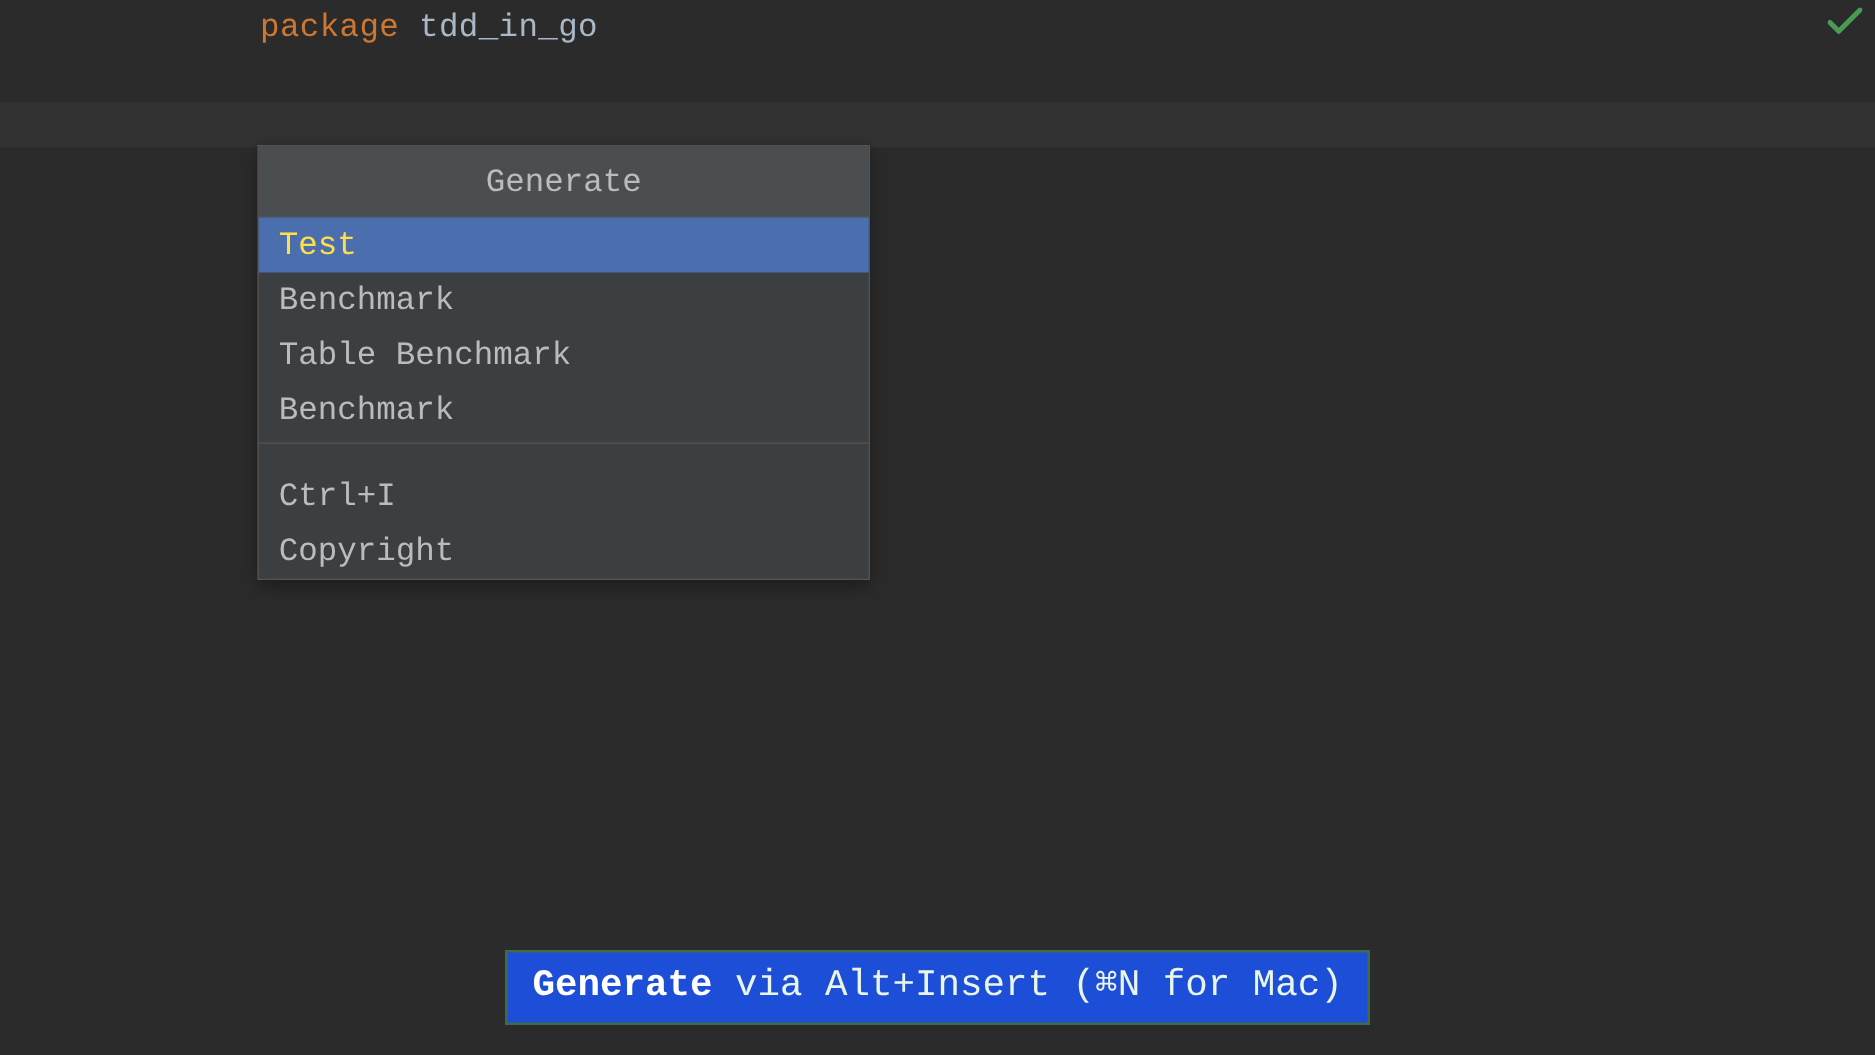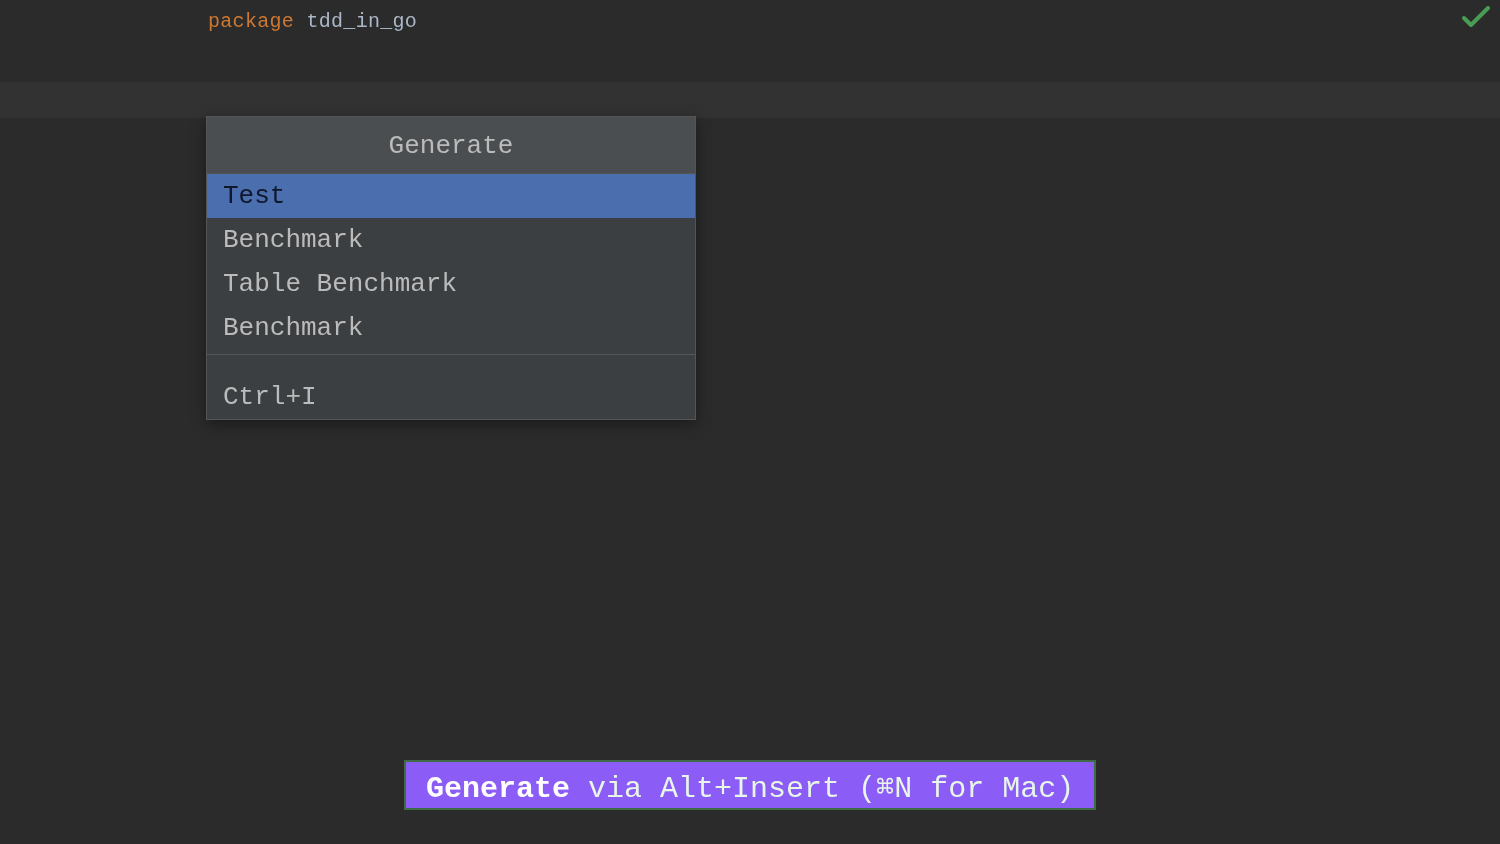--- a/index.html
+++ b/index.html
@@ -12,21 +12,21 @@
     }
     .editor-area {
       position: relative;
       width: 100%;
       height: 100%;
     }
     .code-line {
       position: absolute;
       left: 208px;
       top: 6px;
-      font-size: 20px;
+      font-size: 26px;
       line-height: 32px;
       letter-spacing: 0.3px;
       white-space: pre;
     }
     .tok-keyword { color: #cc7832; }
     .tok-ident { color: #a9b7c6; }
     .status-ok {
       position: absolute;
       top: 6px;
       right: 10px;
@@ -61,34 +61,34 @@
       justify-content: space-between;
       align-items: center;
       padding: 6px 16px;
       font-size: 26px;
       line-height: 32px;
       color: #bbbbbb;
       cursor: default;
     }
     .popup-item.selected {
       background: #4b6eaf;
-      color: #0f172a;
+      color: #fde047;
     }
     .popup-sep {
       border-top: 1px solid #555555;
       margin: 4px 0;
     }
     .shortcut { color: #bbbbbb; margin-top: 16px; }
     .popup-item.selected .shortcut { color: #ffffff; }
     .hint-bar {
       position: absolute;
       left: 404px;
       top: 760px;
-      padding: 8px 20px 0;
-      background: #8b5cf6;
+      padding: 8px 20px 10px;
+      background: #1d4ed8;
       border: 2px solid #3f6b47;
       color: #e8f5e9;
       font-size: 30px;
       line-height: 38px;
       white-space: pre;
     }
     .hint-strong { font-weight: bold; color: #ffffff; }
   </style>
 </head>
 <body>
@@ -123,17 +123,21 @@
     <div class="popup-item">
       <span>Benchmark</span>
       <span class="shortcut"></span>
     </div>
 
     <div class="popup-sep"></div>
 
     <div class="popup-item">
       <span class="shortcut">Ctrl+I</span>
     </div>
+    <div class="popup-item">
+      <span>Copyright</span>
+      <span class="shortcut"></span>
+    </div>
   </div>
 
   <div class="hint-bar"><span class="hint-strong">Generate</span><span> via Alt+Insert (⌘N for Mac)</span></div>
 
 </div>
 
 </body></html>

